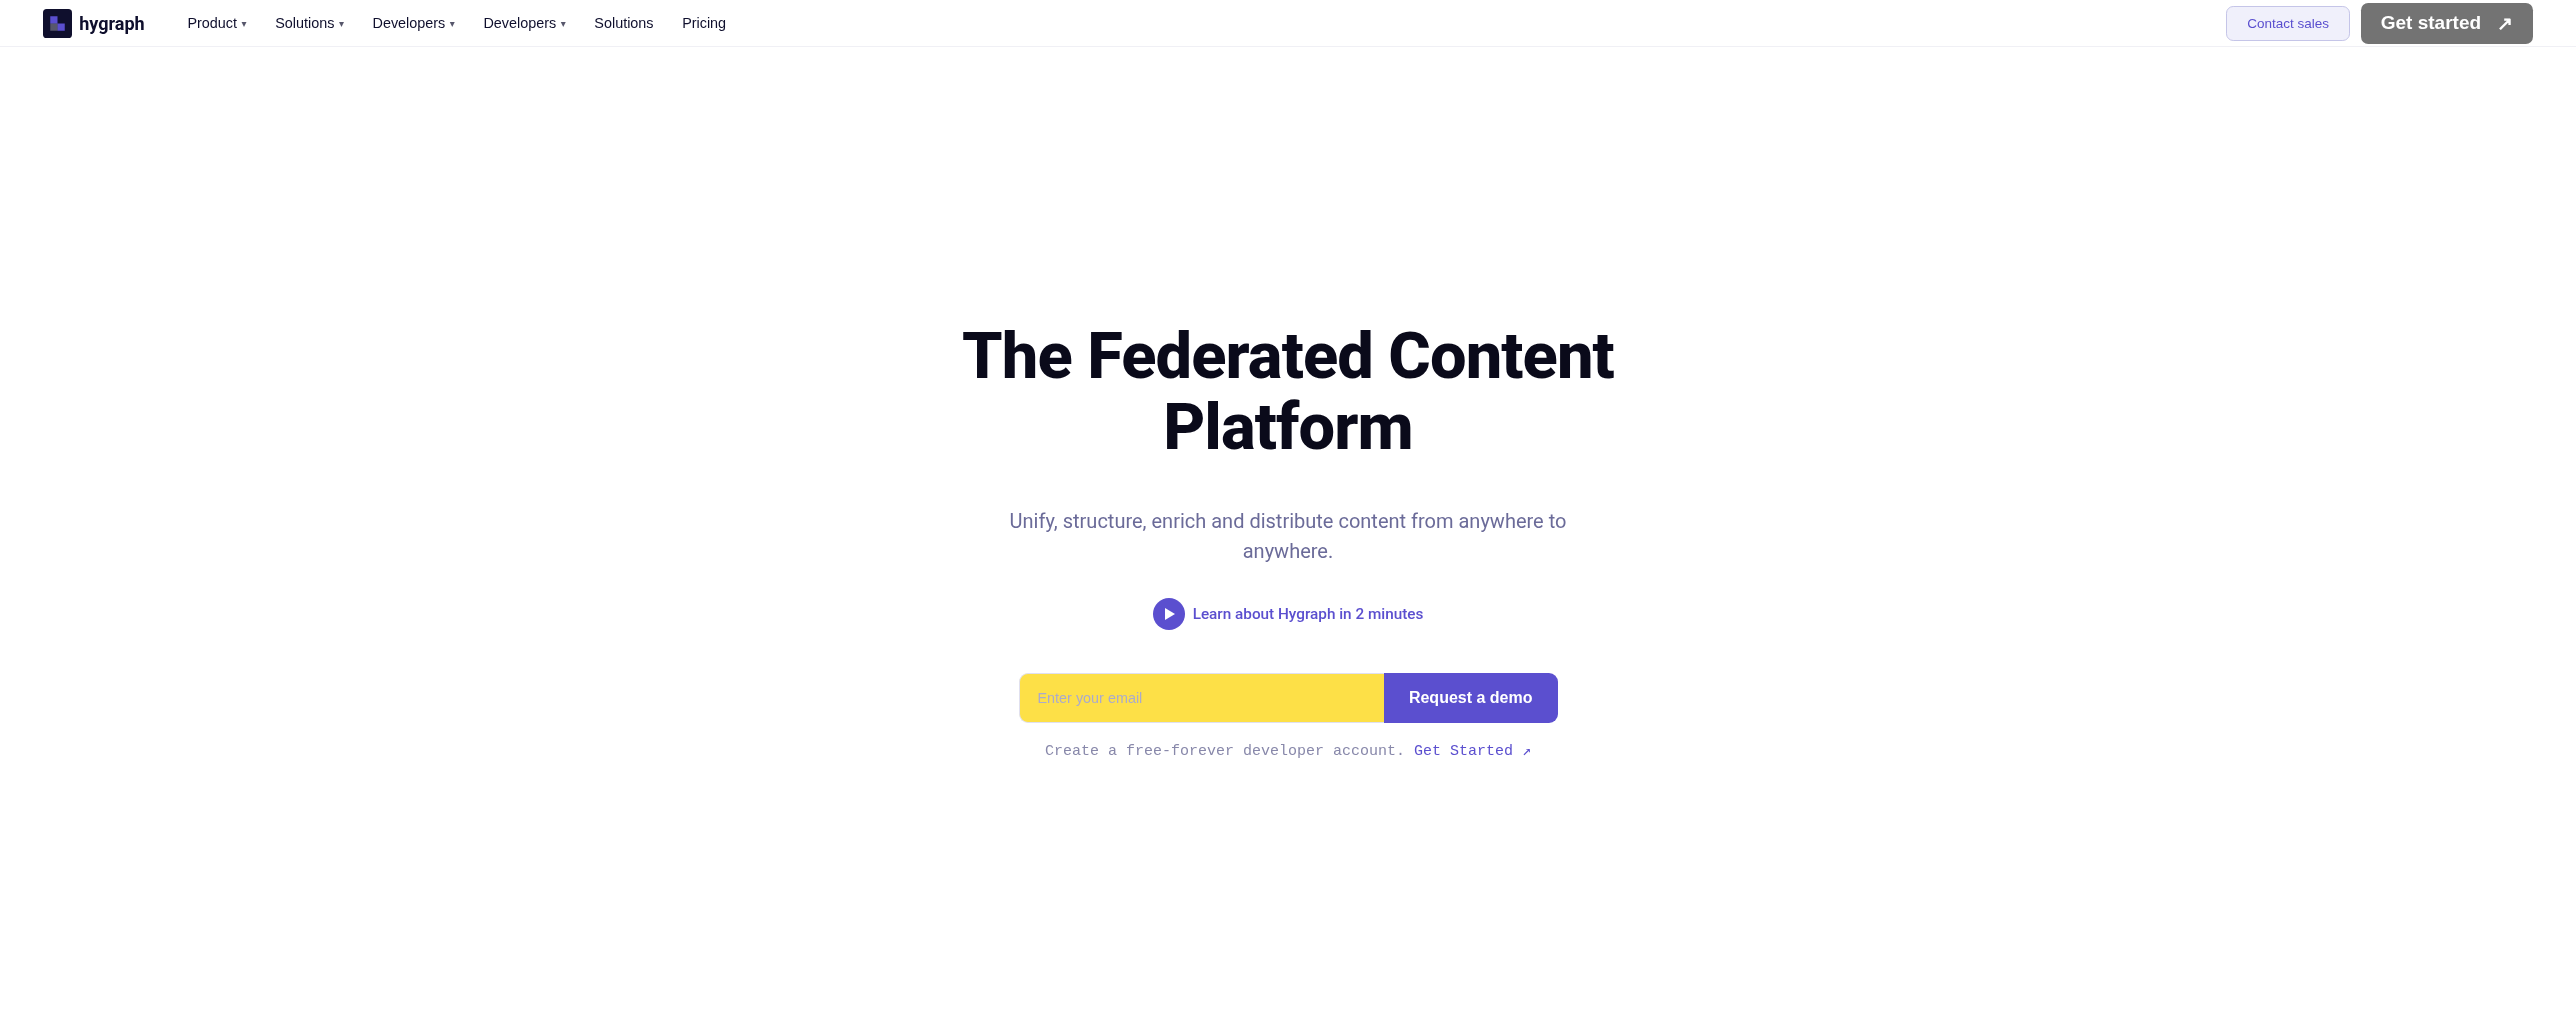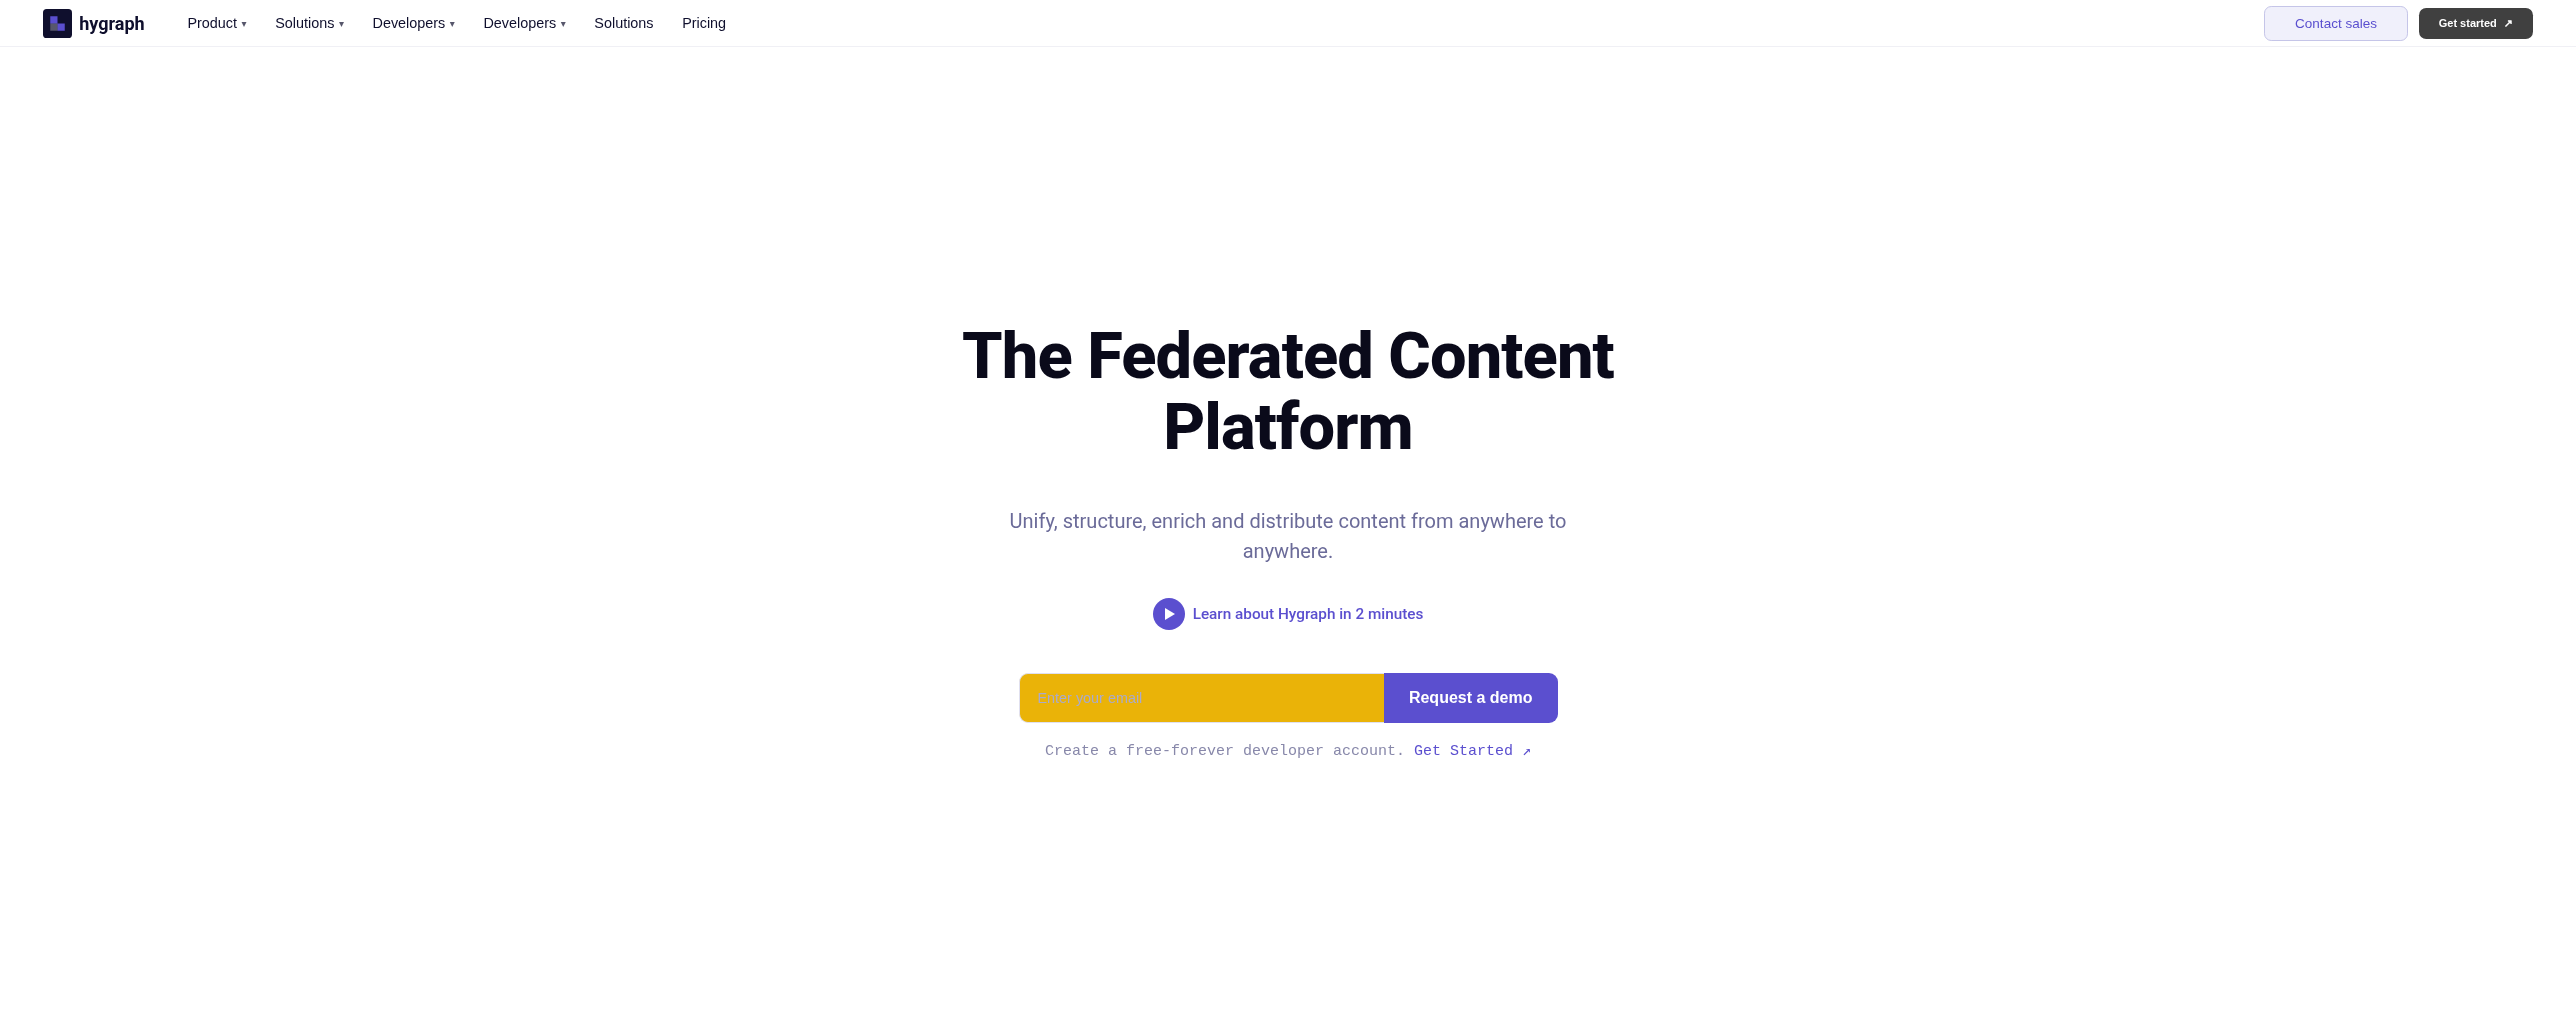--- a/index.html
+++ b/index.html
@@ -69,40 +69,40 @@
       opacity: 0.7;
     }
 
     .nav-right {
       display: flex;
       align-items: center;
       gap: 10.8px;
     }
 
     .btn-contact {
-      padding: 9px 30px;
+      padding: 9px 20px;
       border-radius: 7.2px;
       border: 1.3px solid #c5c5e8;
       background: #f0f0fb;
       color: #5a4fcf;
       font-size: 13.5px;
       font-weight: 500;
       cursor: pointer;
     }
 
     .btn-get-started {
       display: flex;
       align-items: center;
-      gap: 7px;
+      gap: 16px;
       padding: 9px 20px;
       border-radius: 7.2px;
       border: none;
-      background: #404040;
+      background: #737373;
       color: #ffffff;
-      font-size: 11px;
+      font-size: 19px;
       font-weight: 600;
       cursor: pointer;
     }
 
     
     .hero {
       display: flex;
       flex-direction: column;
       align-items: center;
       justify-content: center;
@@ -173,21 +173,21 @@
 
     .email-input {
       flex: 1;
       height: 50px;
       padding: 0 18px;
       border: 1.3px solid #e0e0ef;
       border-right: none;
       border-radius: 9px 0 0 9px;
       font-size: 14.4px;
       color: #0f0f2d;
-      background: #eab308;
+      background: #fde047;
       outline: none;
     }
 
     .email-input::placeholder {
       color: #aaaacc;
     }
 
     .btn-demo {
       height: 50px;
       padding: 0 25px;

